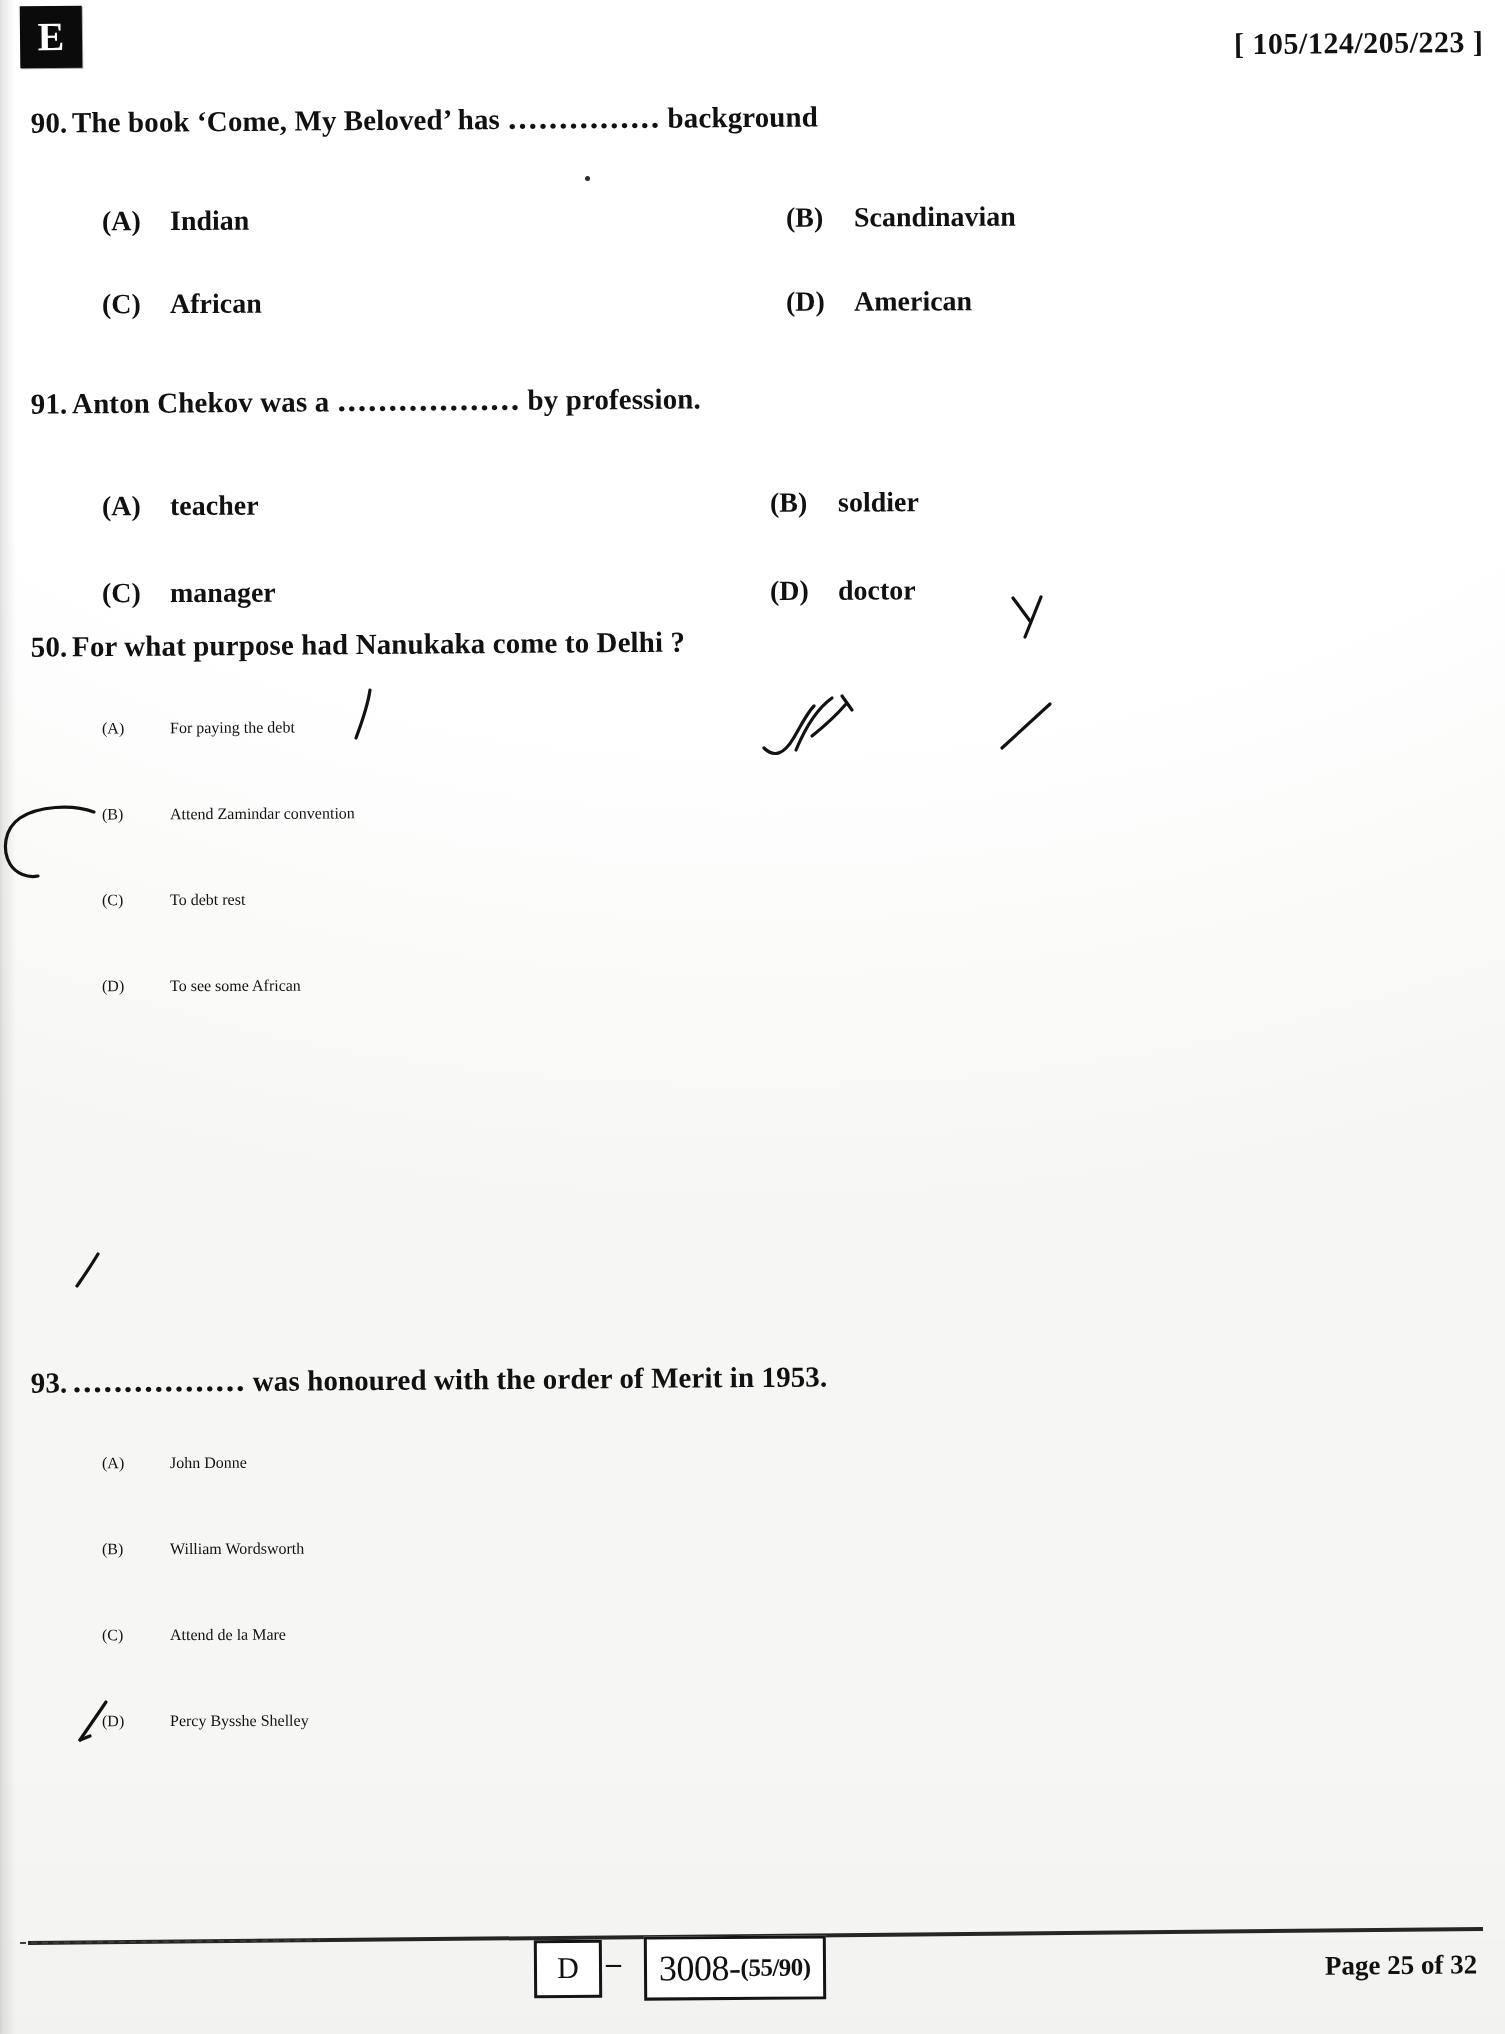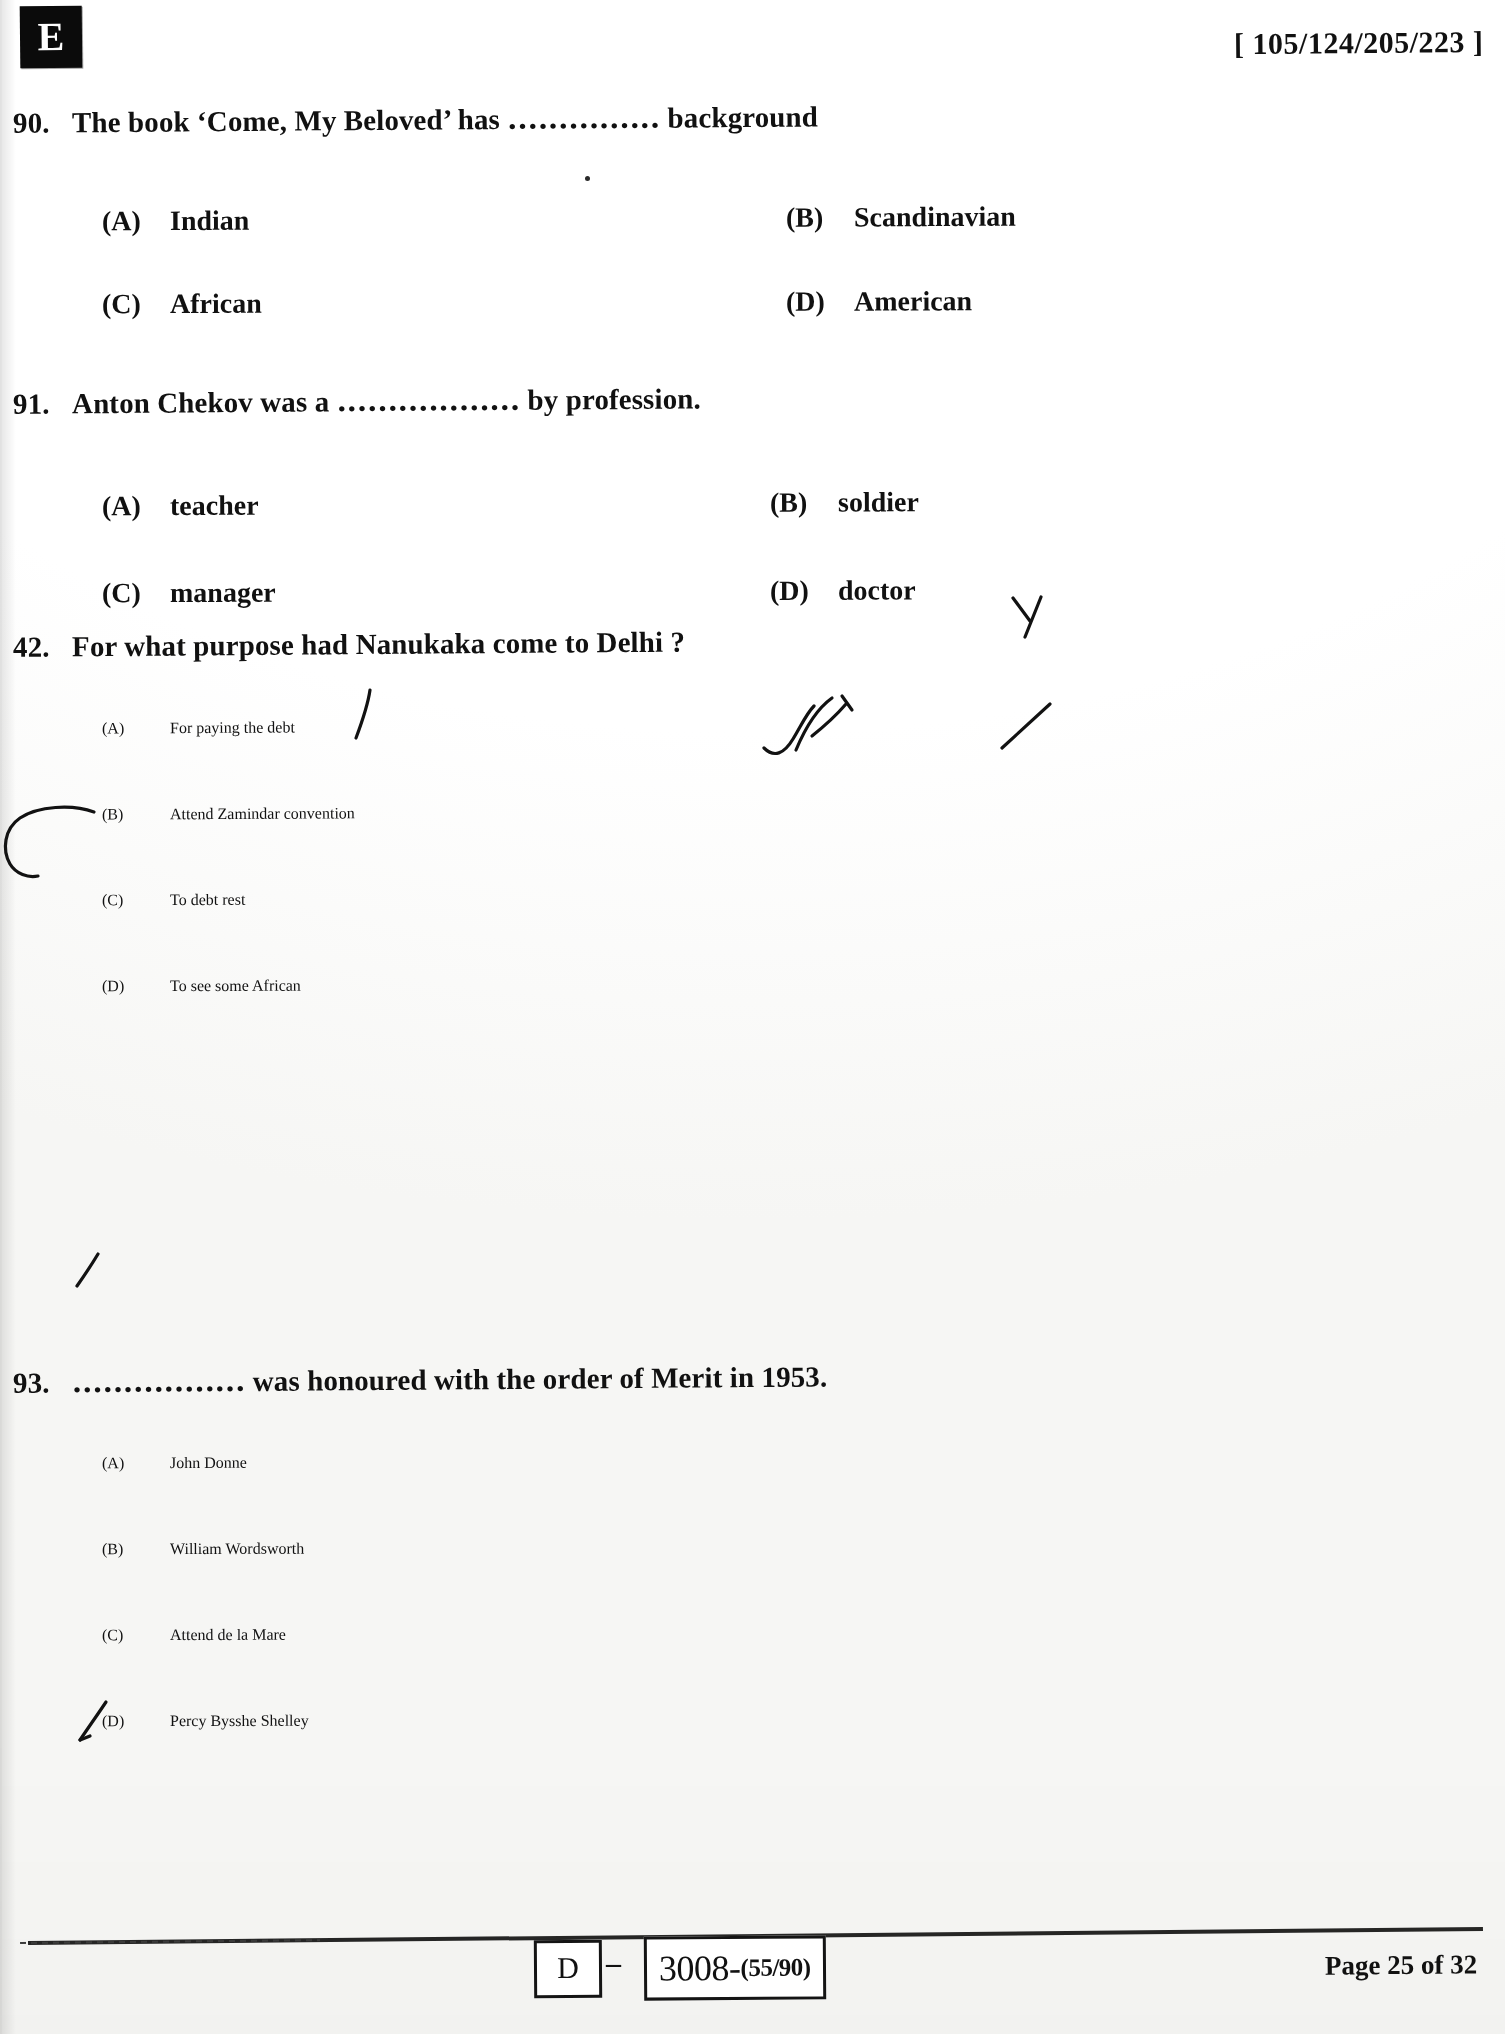--- a/index.html
+++ b/index.html
@@ -85,24 +85,24 @@
     position: relative;
     display: flex;
     align-items: baseline;
     font-size: 29px;
     font-weight: bold;
     letter-spacing: .1px;
     white-space: pre;
   }
   .q-num {
     width: 72px;
-    padding-left: 13px;
+    padding-left: 26px;
     box-sizing: border-box;
     flex: 0 0 auto;
-    text-align: left;
+    text-align: center;
   }
   .q-text {
     flex: 1 1 auto;
   }
 
   .opt-row {
     position: relative;
     display: flex;
     font-size: 28px;
     font-weight: bold;
@@ -326,21 +326,21 @@
     </svg>
   </div>
   <div class="pen" style="left:1000px; top:700px;">
     <svg width="56" height="52" viewBox="0 0 56 52">
       <path d="M2 48 L50 4"></path>
     </svg>
   </div>
 
   <div class="question-block" style="top:625px;">
     <div class="q-line sk1">
-      <span class="q-num">42.</span>
+      <span class="q-num">50.</span>
       <span class="q-text">For what purpose had Nanukaka come to Delhi ?</span>
     </div>
 
     <div class="opt-stack">
       <div class="opt sk2" style="top:94px;">
         <span class="opt-label">(A)</span>
         <span class="opt-text">For paying the debt</span>
       </div>
       <div class="opt sk2" style="top:180px;">
         <span class="opt-label">(B)</span>

